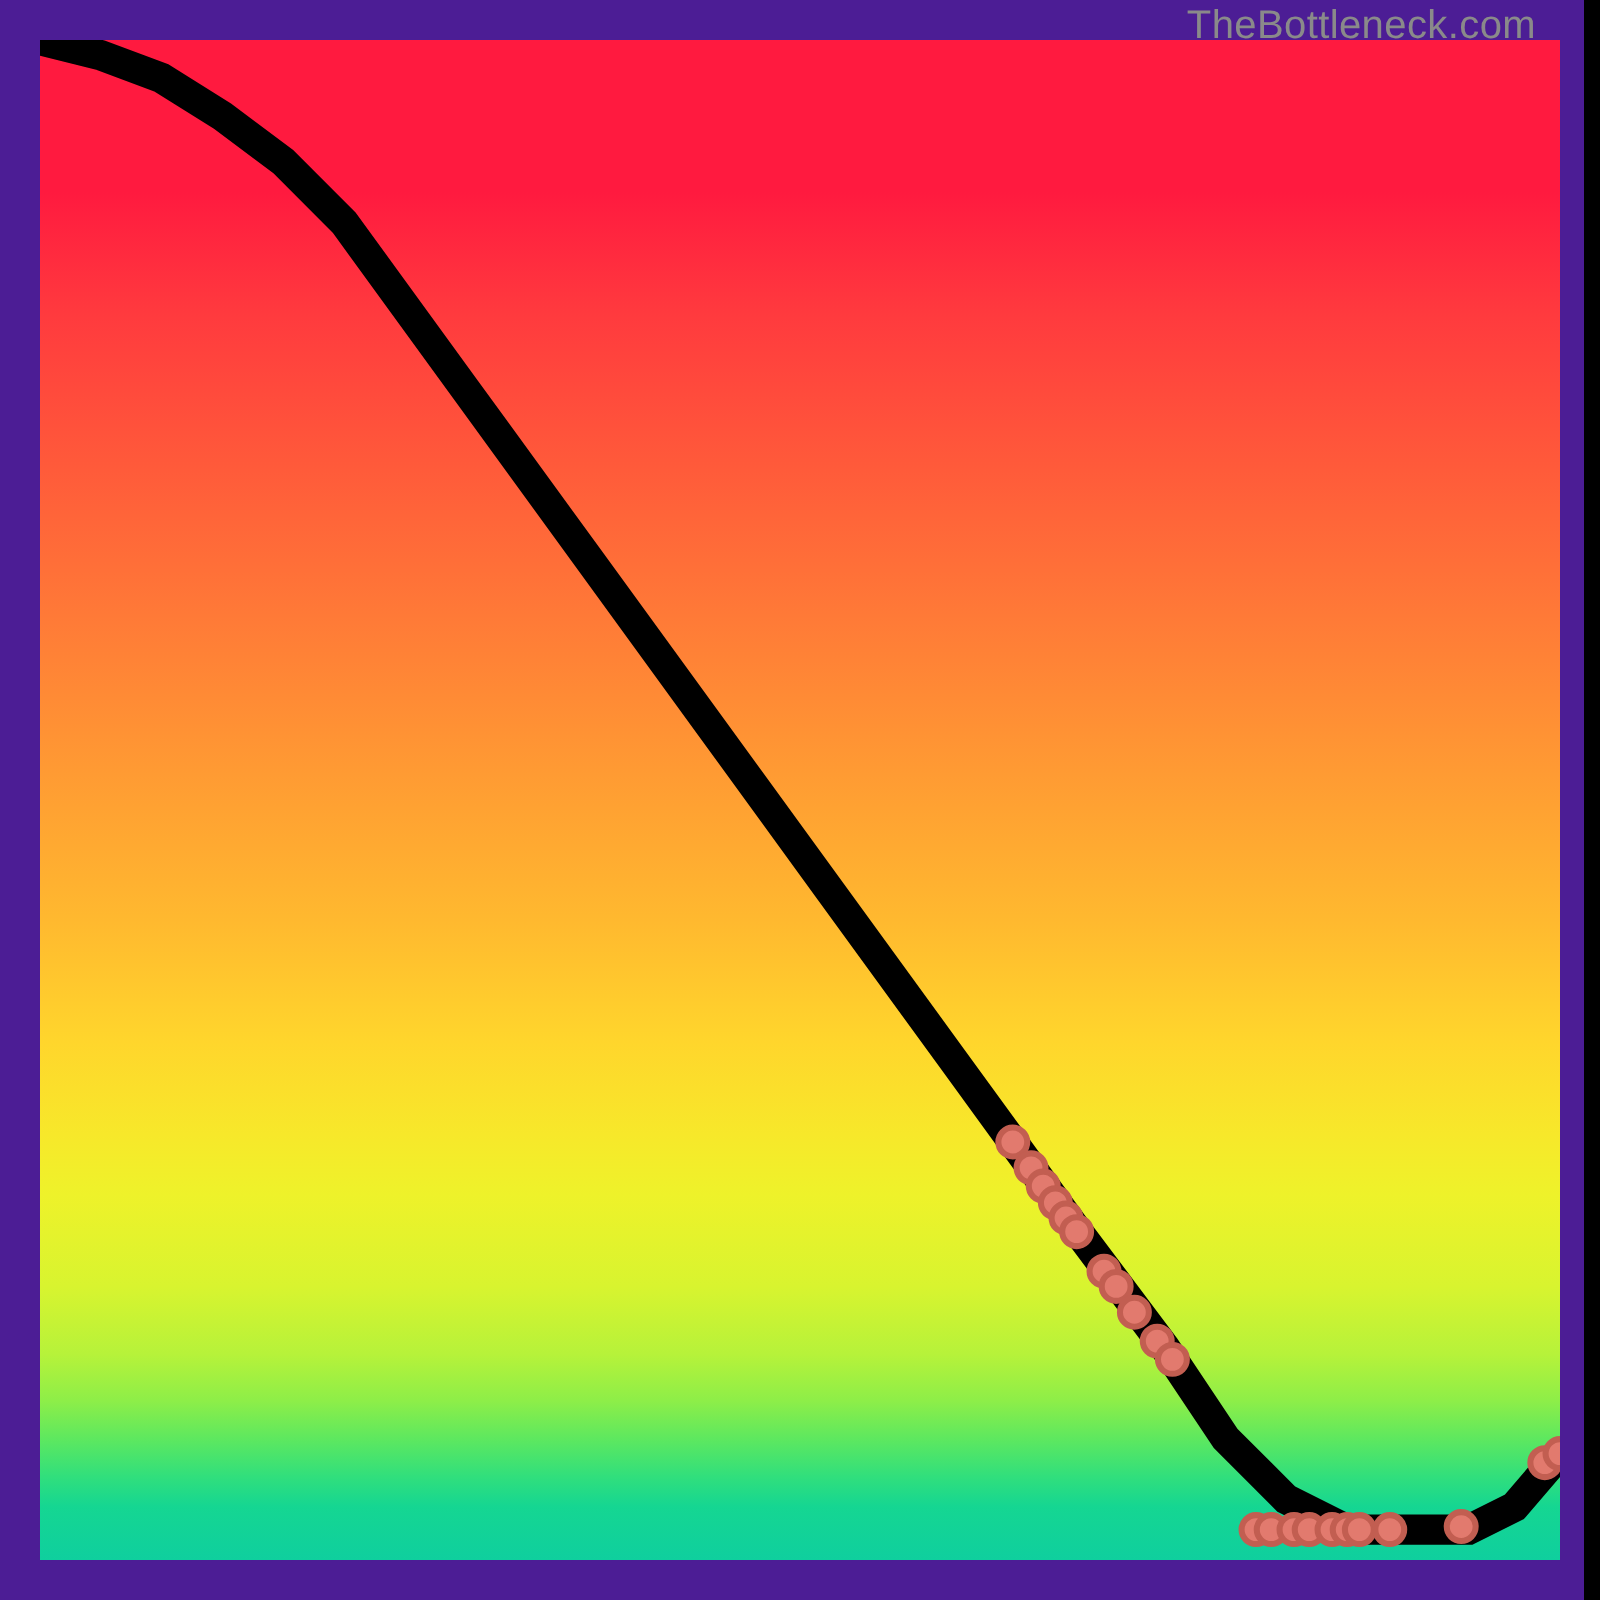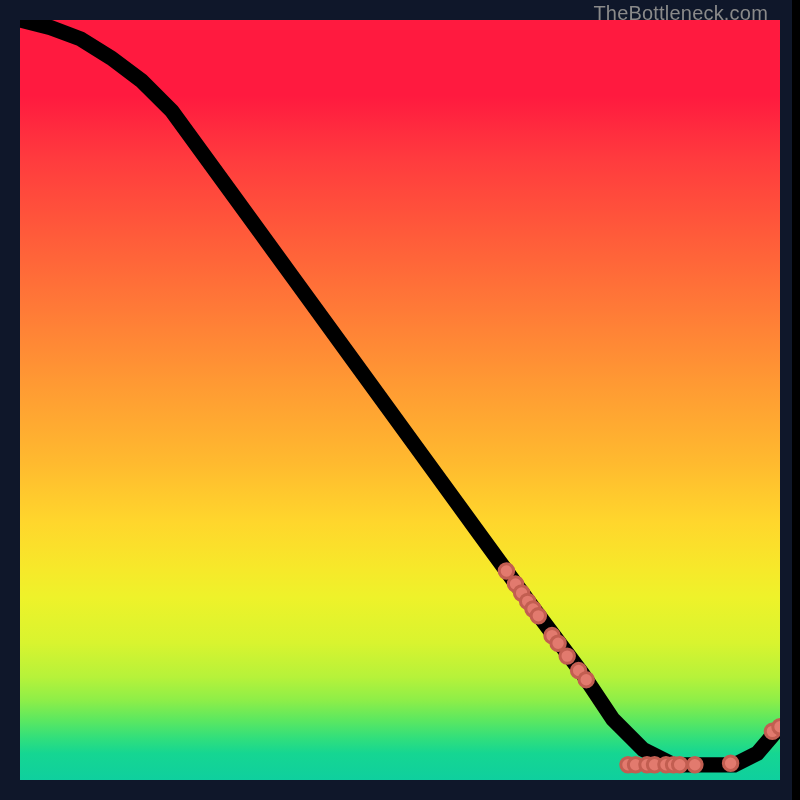--- a/index.html
+++ b/index.html
@@ -3,21 +3,21 @@
 <meta charset="utf-8">
 <style>
   * { margin: 0; padding: 0; box-sizing: border-box; }
   html, body { width: 800px; height: 800px; overflow: hidden; }
   body { background: #000; font-family: Arial, Helvetica, sans-serif; }
 
   .stage {
     position: relative;
     width: 792px;
     height: 800px;
-    background: #0f172a;
+    background: #4c1d95;
     padding-left: 46px;
   }
 
   .plot {
     position: absolute;
     left: 20px;
     top: 20px;
     width: 760px;
     height: 760px;
   }

